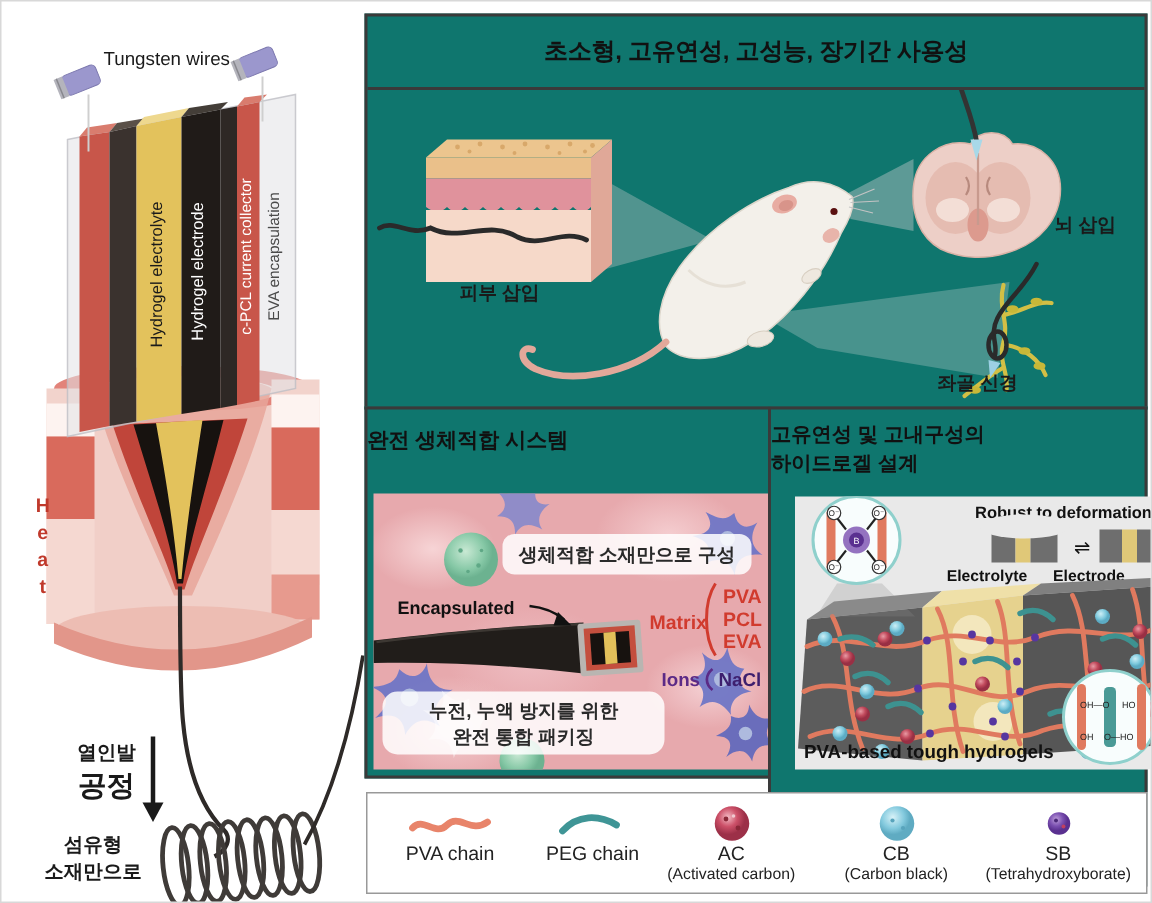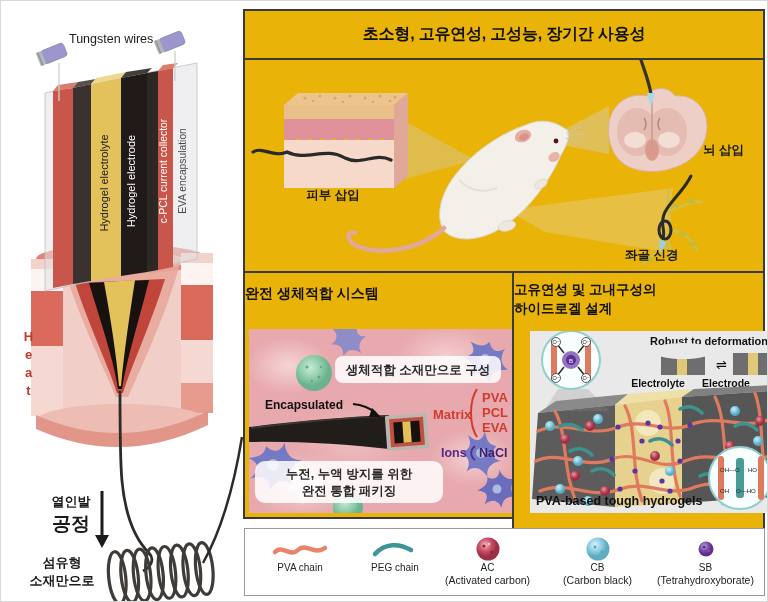--- a/index.html
+++ b/index.html
@@ -1,27 +1,27 @@
 <!DOCTYPE html>
 <html><head>
 <meta charset="utf-8">
 <style>
   html,body{margin:0;padding:0;background:#fff;}
   #fig{position:relative;width:768px;height:602px;background:#fff;border:1px solid #d8d8d8;box-sizing:border-box;
        font-family:"Liberation Sans","DejaVu Sans",sans-serif;overflow:hidden;}
   .abs{position:absolute;}
-  .panel{position:absolute;border:2px solid #3a3a3a;background:#eab308;box-sizing:border-box;}
+  .panel{position:absolute;border:2px solid #3a3a3a;background:#0f766e;box-sizing:border-box;}
   .band{height:47px;border-bottom:2px solid #3a3a3a;display:flex;align-items:center;justify-content:center;
         font-size:16px;font-weight:700;color:#111;letter-spacing:-0.2px;}
   .ptitle{position:absolute;left:0;right:0;text-align:left;font-weight:700;color:#111;}
   .korean-sm{font-size:12.5px;font-weight:700;color:#1a1a1a;}
   .heat{writing-mode:vertical-lr;text-orientation:upright;font-size:13px;font-weight:600;color:#c0392b;letter-spacing:3px;}
   .legendbox{position:absolute;border:1.5px solid #999;background:#fff;box-sizing:border-box;}
   .litem{position:absolute;top:0;height:100%;display:flex;flex-direction:column;align-items:center;padding-top:7px;box-sizing:border-box;}
-  .lname{font-size:10px;color:#222;line-height:1.15;}
+  .lname{font-size:13px;color:#222;line-height:1.15;}
   .lsub{font-size:10.5px;color:#222;line-height:1.15;}
   svg text{font-family:"Liberation Sans","DejaVu Sans",sans-serif;}
   .bioimg{position:absolute;background:
      radial-gradient(60px 40px at 15% 20%, rgba(255,235,235,.65), rgba(255,255,255,0) 70%),
      radial-gradient(70px 45px at 75% 15%, rgba(250,220,222,.7), rgba(255,255,255,0) 70%),
      radial-gradient(80px 50px at 40% 60%, rgba(240,195,200,.8), rgba(255,255,255,0) 70%),
      radial-gradient(60px 40px at 85% 70%, rgba(250,225,228,.7), rgba(255,255,255,0) 70%),
      radial-gradient(70px 50px at 20% 85%, rgba(246,214,216,.8), rgba(255,255,255,0) 70%),
      #e7a9ad;}
   .gelimg{position:absolute;background:#e9e9e9;margin-left:12px;}

